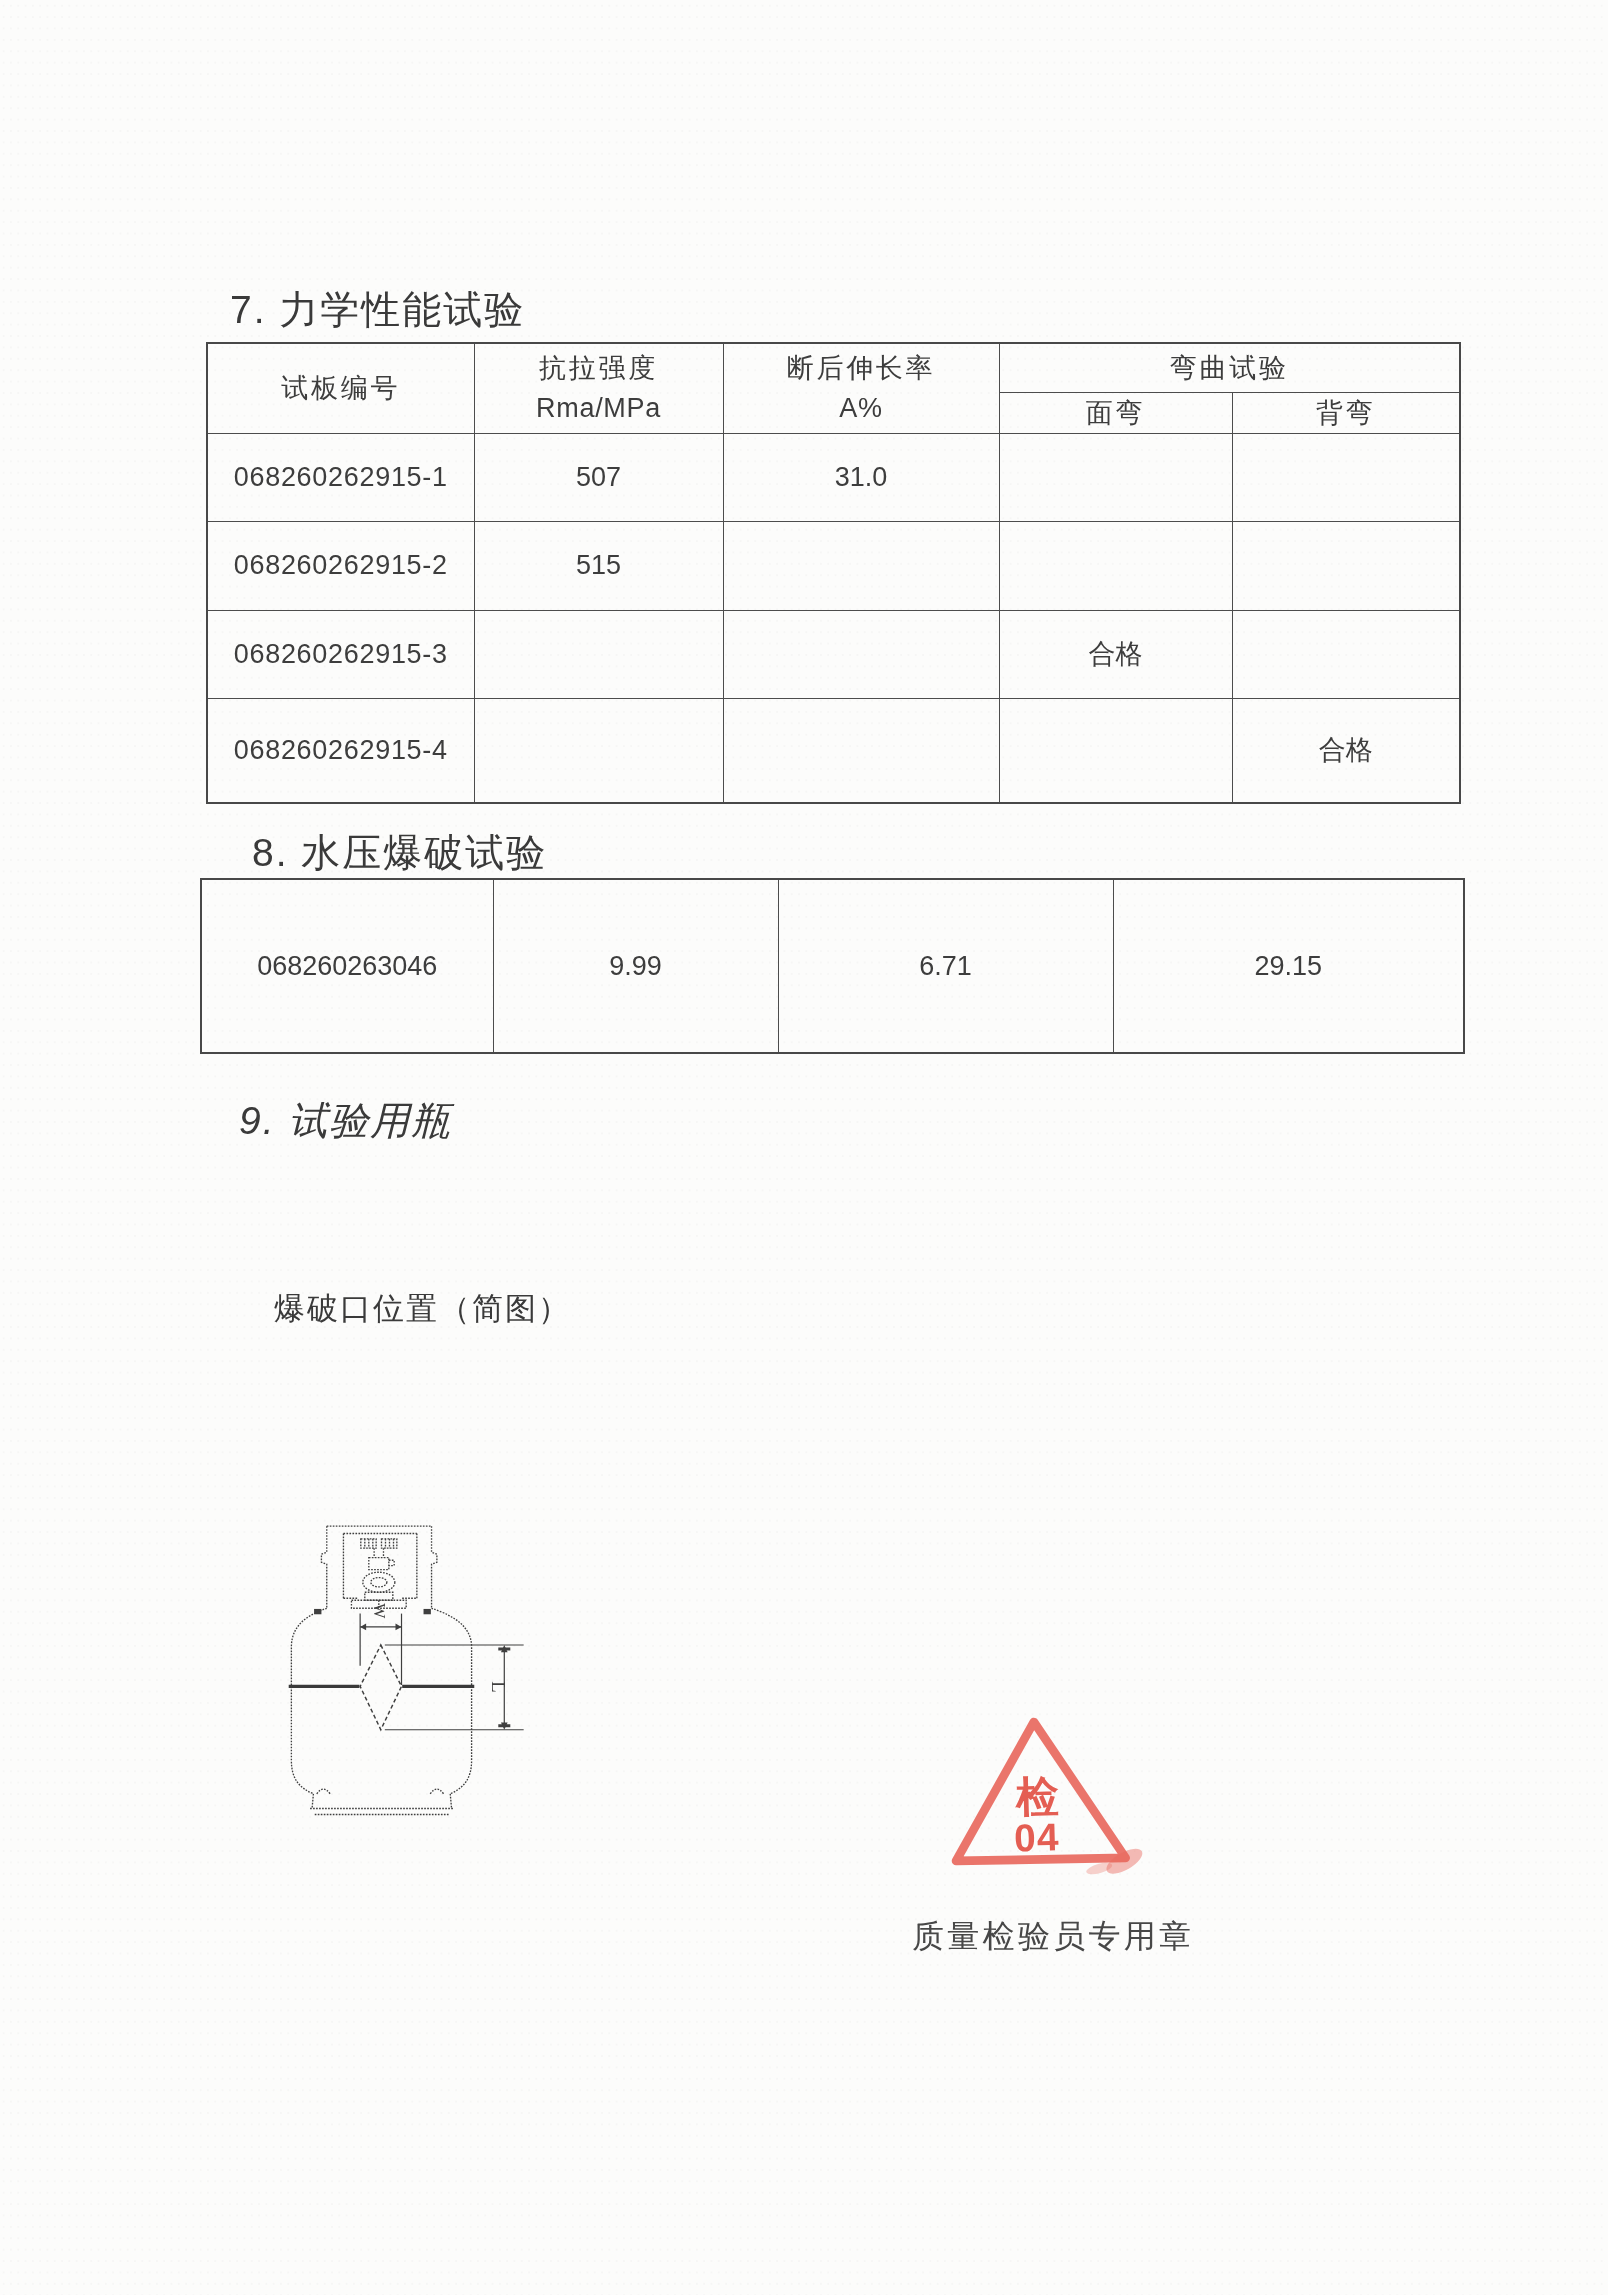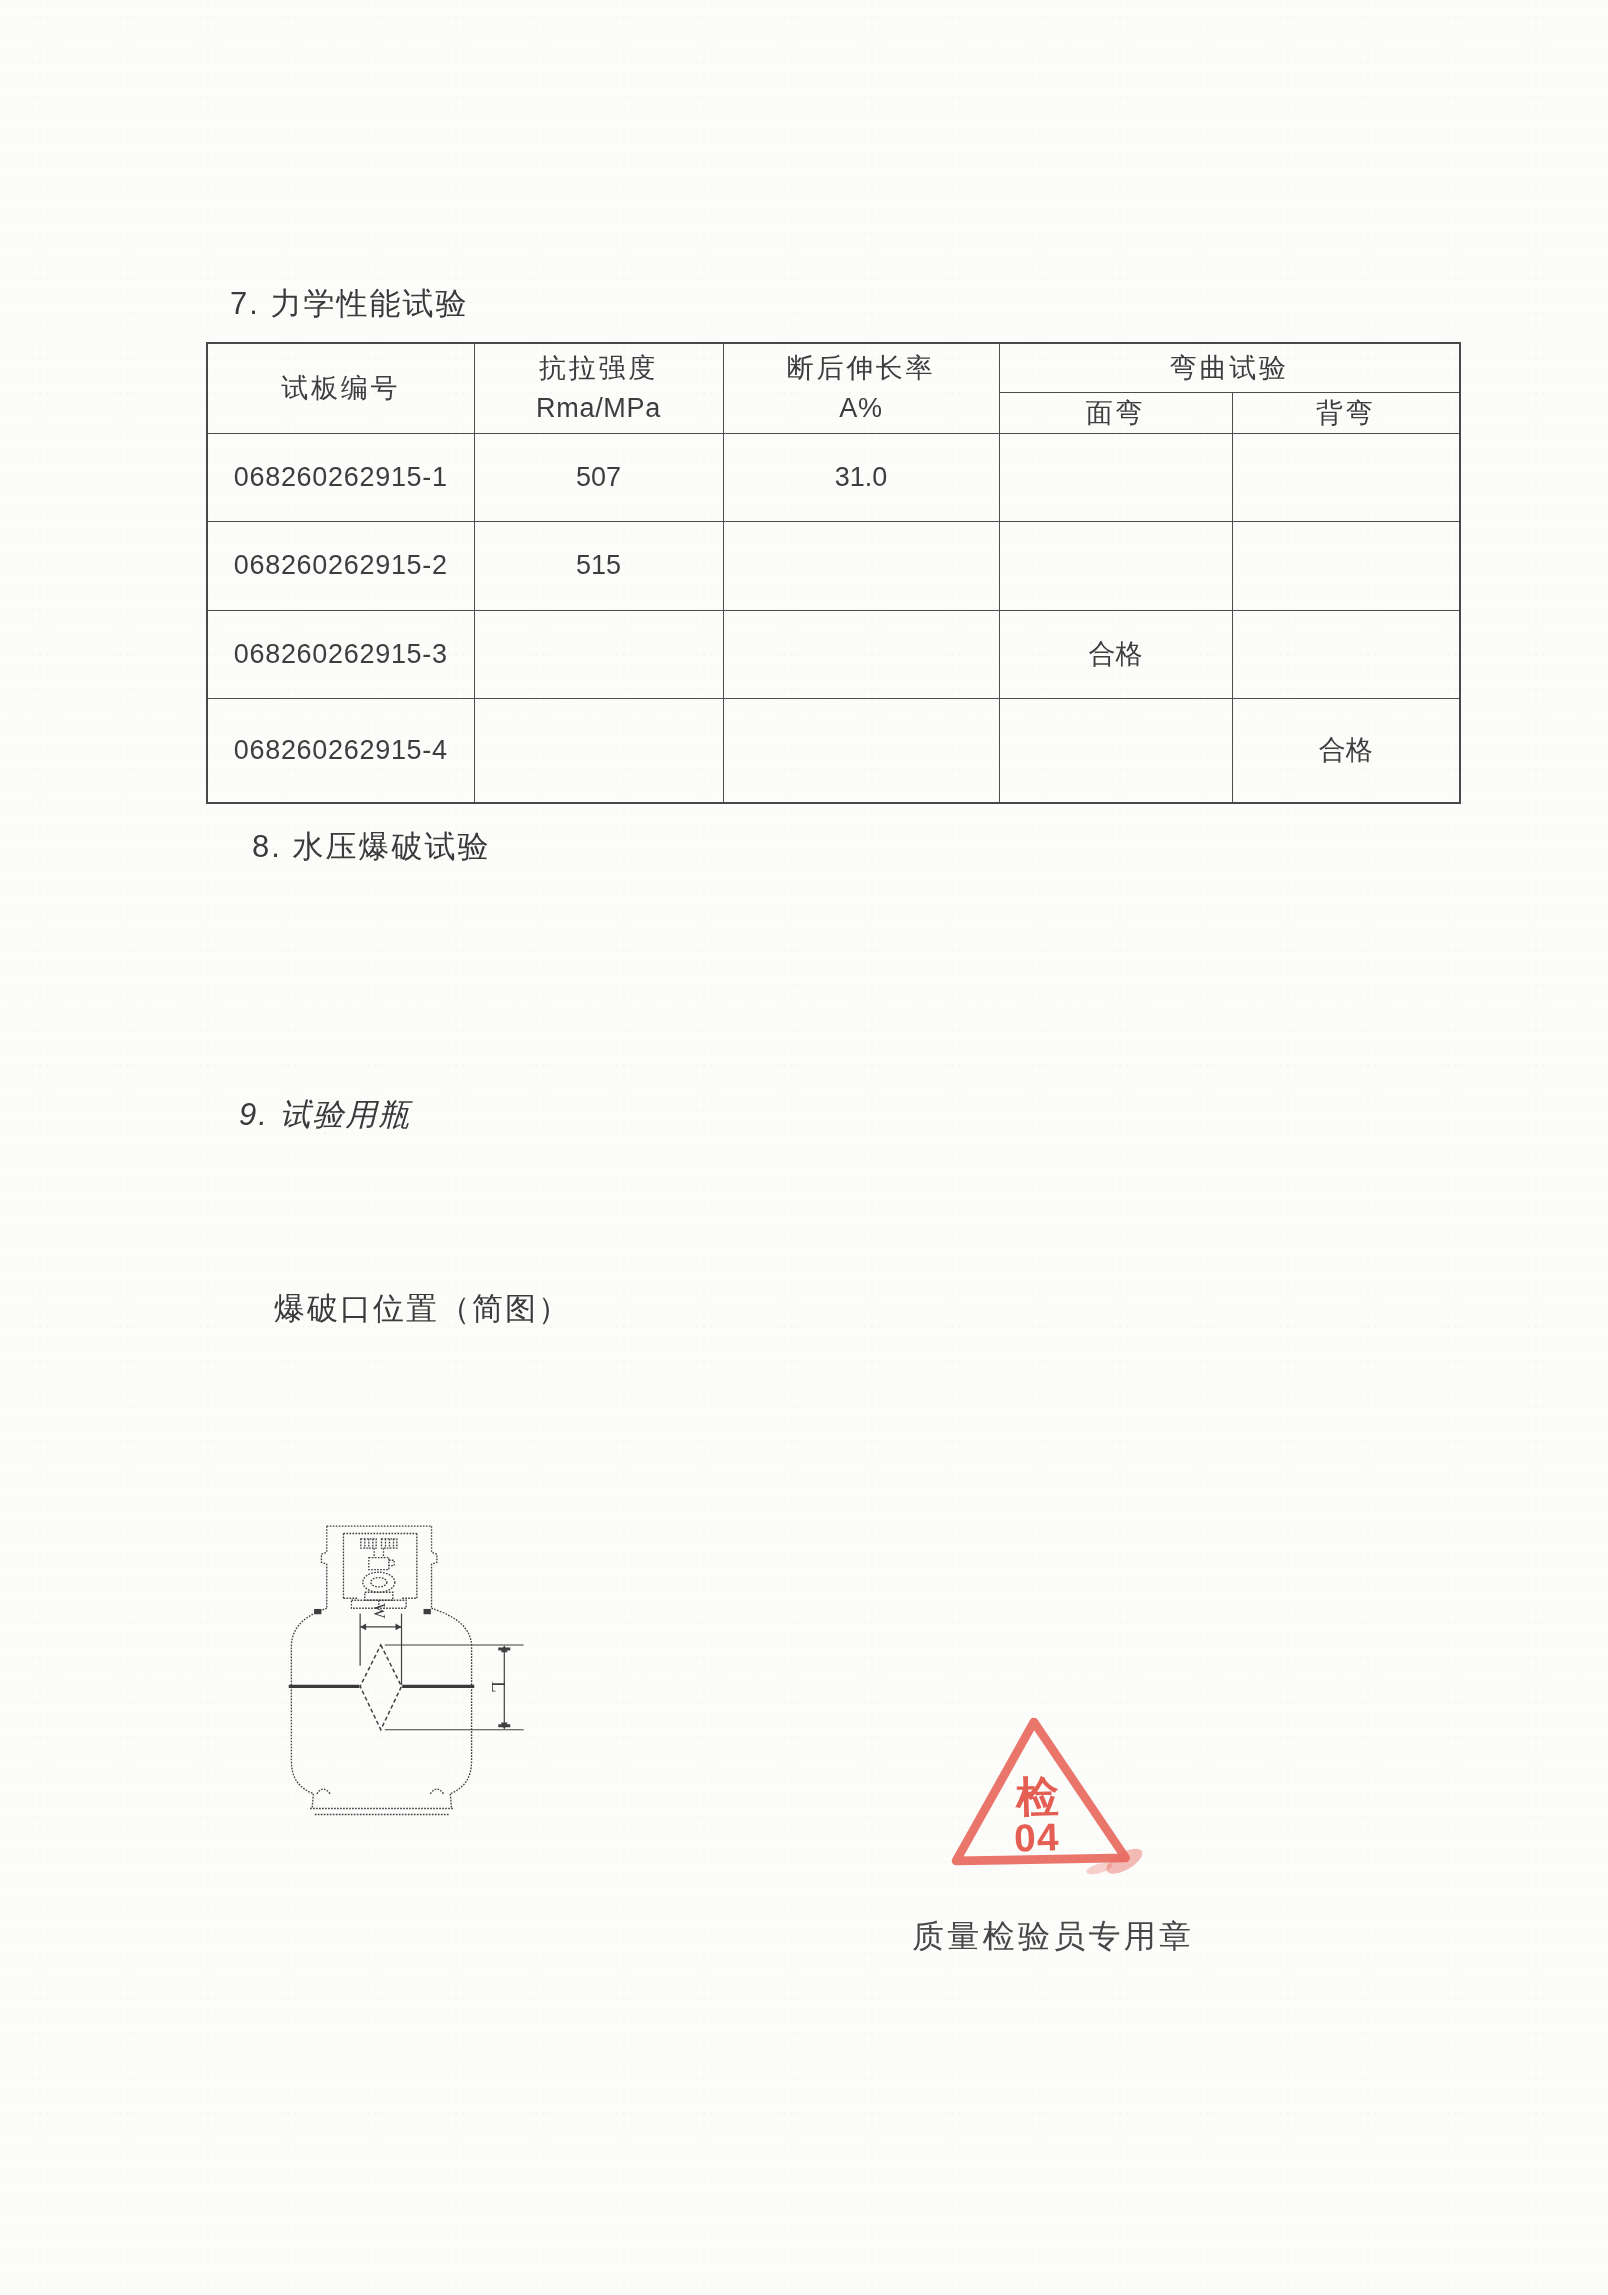--- a/index.html
+++ b/index.html
@@ -8,21 +8,21 @@
     background:#fcfcfb;
     font-family:"Liberation Sans","DejaVu Sans",sans-serif;
     color:#3d3d3d; overflow:hidden;
   }
   .page::before{
     content:""; position:absolute; inset:0;
     background-image:radial-gradient(rgba(40,40,40,0.028) 0.7px, transparent 0.9px);
     background-size:7.3px 11.4px; pointer-events:none;
   }
   .sec-title{
-    position:absolute; font-size:31px; color:#3a3a3a; letter-spacing:2px; white-space:nowrap;
+    position:absolute; font-size:39px; color:#3a3a3a; letter-spacing:2px; white-space:nowrap;
   }
   table.t{
     position:absolute; border-collapse:collapse; table-layout:fixed;
     border:2px solid #484848;
   }
   table.t th, table.t td{
     border:1.6px solid #4c4c4c; font-weight:normal; text-align:center;
     vertical-align:middle; font-size:27px; color:#3d3d3d; padding:0;
     overflow:hidden; white-space:nowrap;
   }
@@ -107,20 +107,26 @@
   <div class="sec-title" style="left:252px; top:817px;margin-top:9px;">8. 水压爆破试验</div>
 
   <table class="t burst" style="left:200px; top:878px; width:1262px; height:176px;">
     <colgroup>
       <col style="width:292px">
         <col style="width:285px">
         <col style="width:335px">
         <col style="width:351px">
     </colgroup>
     <tbody>
+      <tr style="height:87px">
+        <td>068260263046</td>
+        <td>9.99</td>
+        <td>6.71</td>
+        <td>29.15</td>
+      </tr>
     </tbody>
   </table>
 
   <div class="sec-title" style="left:239px; top:1094px;font-style:italic;">9. 试验用瓶</div>
 
   <div class="sec-title" style="left:274px; top:1288px; font-size:31px;">爆破口位置（简图）</div>
 
   <svg viewBox="0 0 430 500" style="left:250px; top:1496px; width:287px; height:334px;">
 
     <g stroke="#3f3f3f" fill="none" stroke-width="2" stroke-dasharray="2.5 2">

